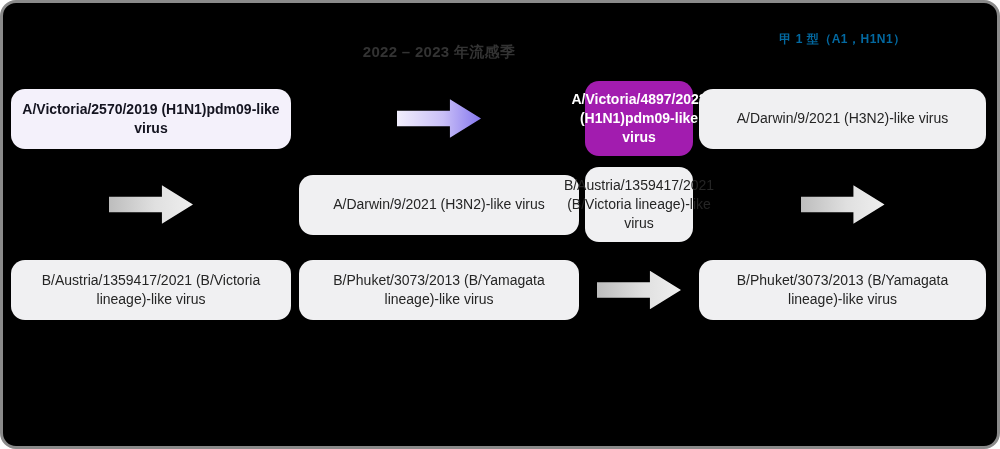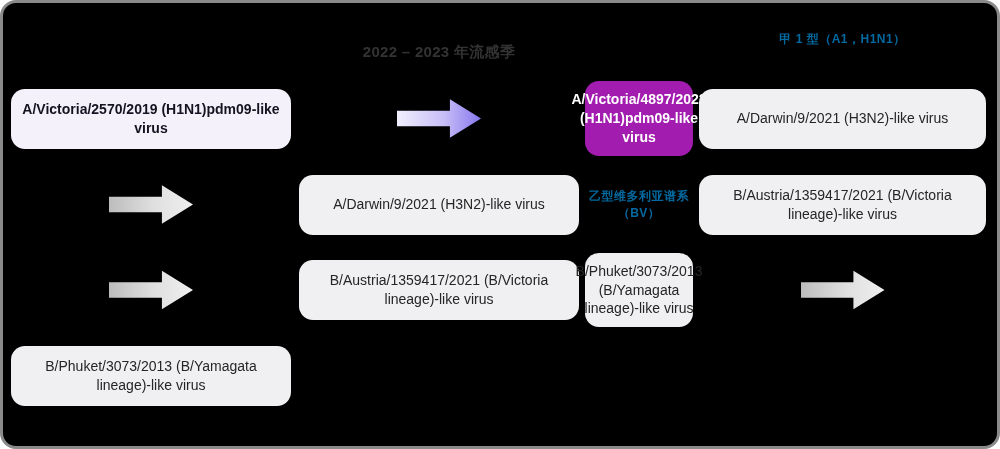--- a/index.html
+++ b/index.html
@@ -108,23 +108,20 @@
       <div class="strain-box">A/Darwin/9/2021 (H3N2)-like virus</div>
     </div>
     <div class="cell">
       <div class="arrow"></div>
     </div>
     <div class="cell">
       <div class="strain-box">A/Darwin/9/2021 (H3N2)-like virus</div>
     </div>
 
     <div class="cell">
-      <span class="row-label">乙型维多利亚谱系（BV）</span>
-    </div>
-    <div class="cell">
       <div class="strain-box">B/Austria/1359417/2021 (B/Victoria lineage)-like virus</div>
     </div>
     <div class="cell">
       <div class="arrow"></div>
     </div>
     <div class="cell">
       <div class="strain-box">B/Austria/1359417/2021 (B/Victoria lineage)-like virus</div>
     </div>
 
     <div class="cell">

